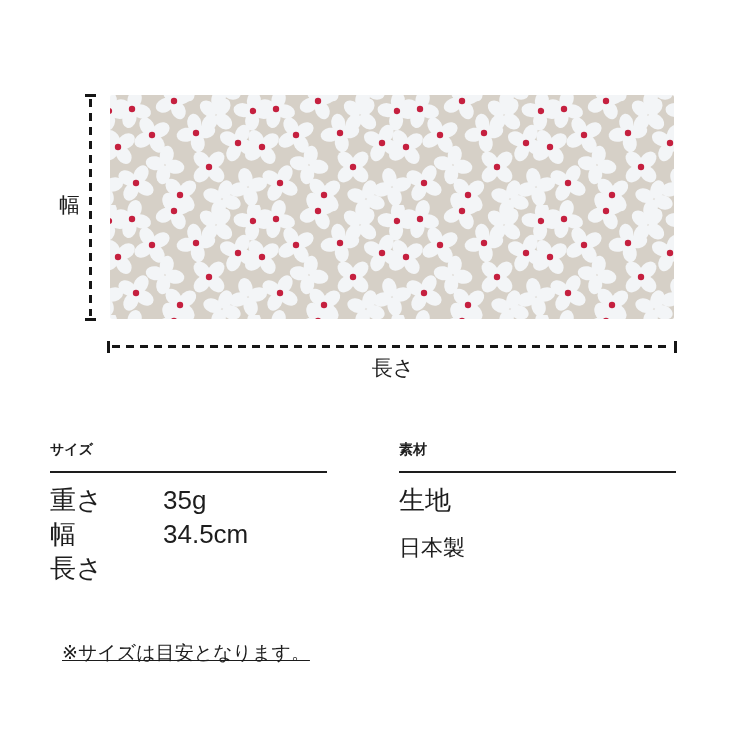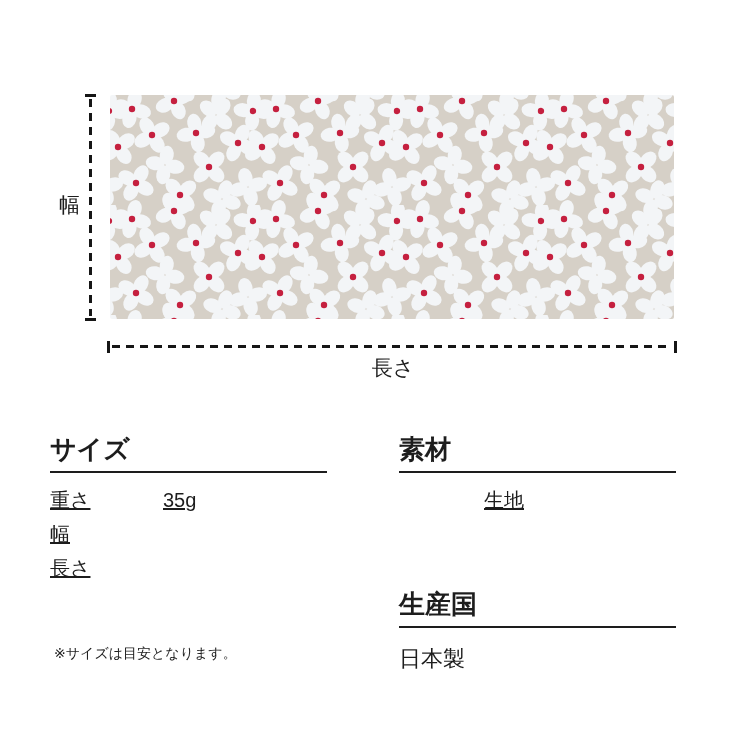--- a/index.html
+++ b/index.html
@@ -30,29 +30,29 @@
   }
   .dim-label { position:absolute; font-size:21px; line-height:24px; color:#1d1d1d; }
   .wlabel { left:59px; top:193px; }
   .llabel { left:350px; top:356px; width:86px; text-align:center; }
 
   
   .col { position:absolute; top:437px; width:277px; }
   .col-left  { left:50px; }
   .col-right { left:399px; }
   .sec-title {
-    margin:0; font-size:26px; line-height:25px; font-weight:700;
+    margin:0; font-size:14px; line-height:25px; font-weight:700;
     padding-bottom:9px; border-bottom:2px solid #1d1d1d;
   }
   .rows { margin-top:10px; }
-  .row { display:flex; font-size:20px; line-height:34px;text-decoration:underline; }
+  .row { display:flex; font-size:26px; line-height:34px; }
   .row .lbl { flex:0 0 auto; }
   .col-left  .row .lbl { width:113px; }
-  .col-right .row .lbl { width:125px;text-align:right; }
-  .note { margin:57px 0 0 4px; font-size:14px; line-height:22px; }
+  .col-right .row .lbl { width:125px; }
+  .note { margin:57px 0 0 12px; font-size:19px; line-height:22px;text-decoration:underline; }
   .origin-title { margin-top:75px; }
   .origin-value { margin:18px 0 0 0; font-size:22px; line-height:26px; }
 </style>
 </head>
 <body>
 
 <div class="stage">
 
   <div class="fabric">
     <svg width="564" height="224" viewBox="0 0 564 224">
@@ -129,32 +129,32 @@
 
   <section class="col col-left">
     <h3 class="sec-title">サイズ</h3>
     <div class="rows">
       <div class="row">
         <span class="lbl">重さ</span>
         <span class="val">35g</span>
       </div>
       <div class="row">
         <span class="lbl">幅</span>
+        <span class="val">34.5cm</span>
       </div>
       <div class="row">
         <span class="lbl">長さ</span>
       </div>
     </div>
     <p class="note">※サイズは目安となります。</p>
   </section>
 
   <section class="col col-right">
     <h3 class="sec-title">素材</h3>
     <div class="rows">
       <div class="row">
         <span class="lbl">生地</span>
       </div>
     </div>
-    <h3 class="sec-title origin-title">生産国</h3>
     <p class="origin-value">日本製</p>
   </section>
 
 </div>
 
 </body></html>

